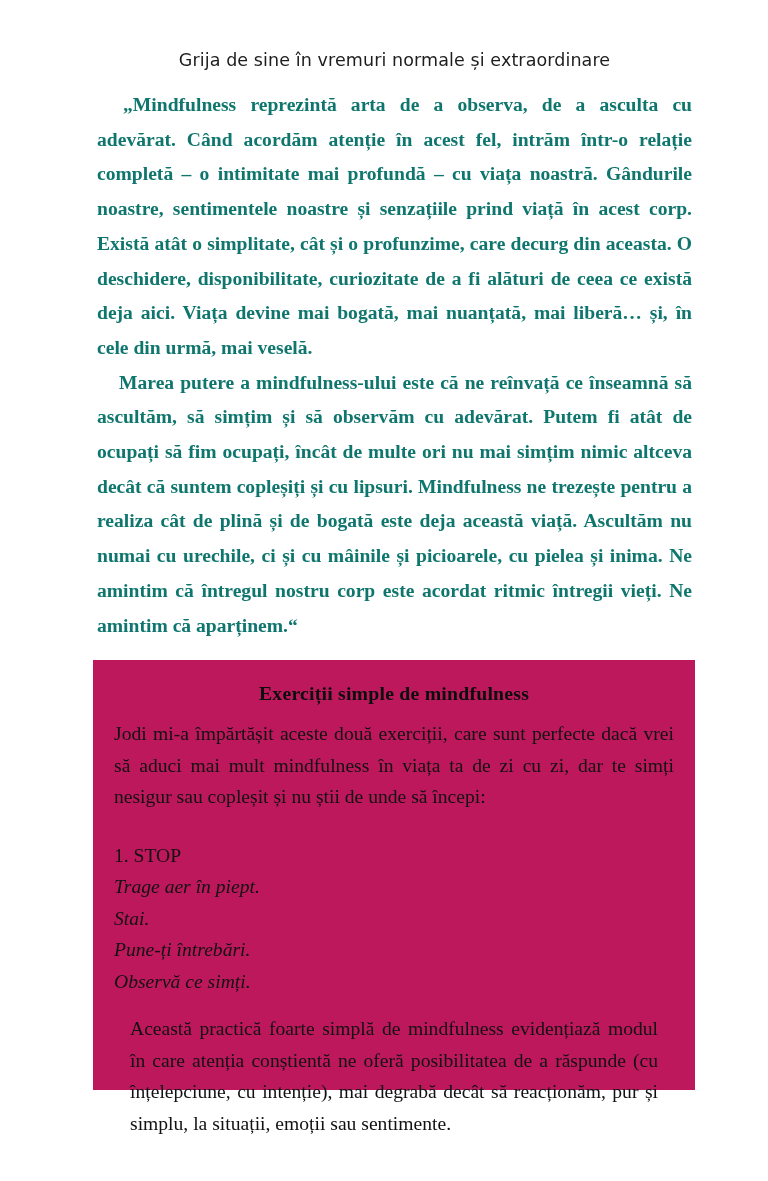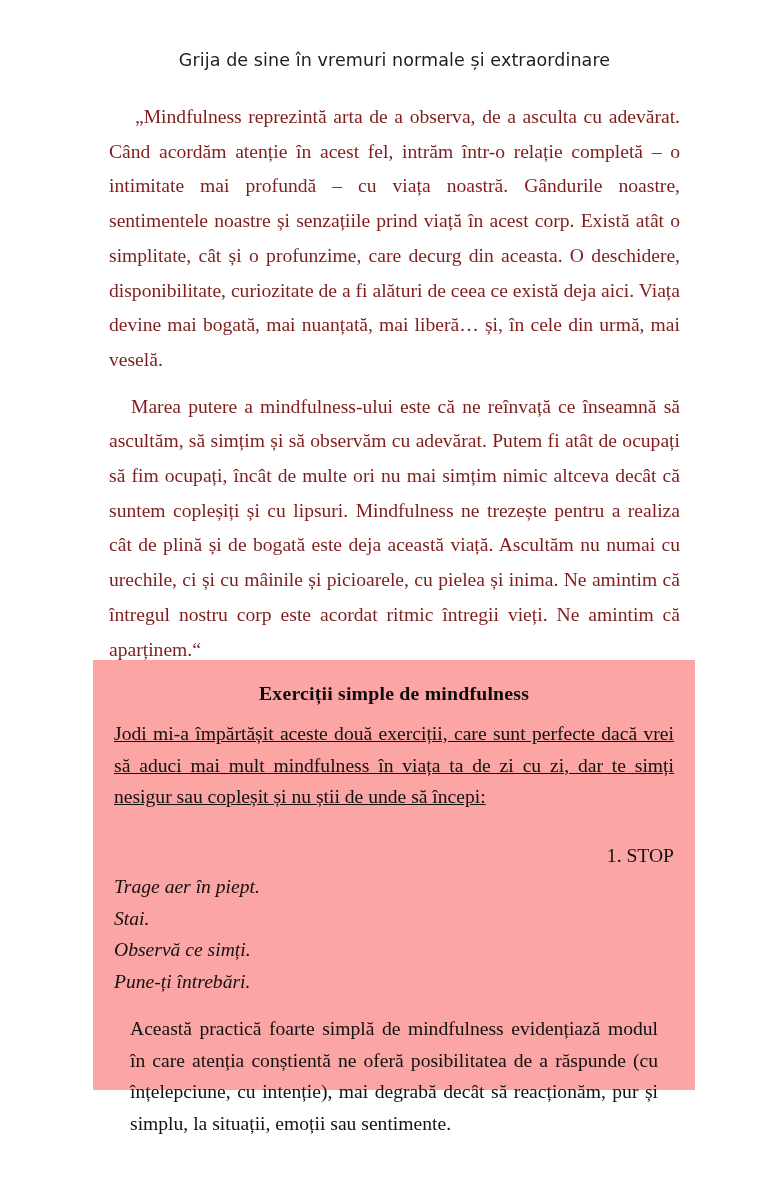--- a/index.html
+++ b/index.html
@@ -40,77 +40,76 @@
 
   
   .column {
     position: absolute;
     left: 97px;
     top: 88px;
     width: 595px;
   }
 
   p.body-par {
-    margin: 12px;
+    margin: 0;
     font-size: 19.6px;
     line-height: 34.7px;
     text-align: justify;
     text-justify: inter-word;
-    color: #7f1d1d;
+    color: #0f766e;
     hyphens: manual;
+    font-weight: bold;
   }
   p.body-par.first {
     text-indent: 26px;
   }
   p.body-par.second {
     text-indent: 22px;
     margin-top: 0px;
   }
 
   
   .exercise-box {
     position: absolute;
     left: 93px;
     top: 660px;
     width: 602px;
     height: 430px;
-    background: #fca5a5;
+    background: #be185d;
     box-sizing: border-box;
     padding: 18px 21px 10px 21px;
   }
 
   .exercise-title {
     margin: 0;
     font-size: 19.8px;
     font-weight: bold;
     text-align: center;
     line-height: 30px;
     color: #0d0d0d;
     letter-spacing: 0.2px;
   }
 
   .exercise-intro {
     margin: 10px 0 0 0;
     font-size: 19.6px;
     line-height: 31.5px;
     text-align: justify;
     color: #111111;
-    text-decoration: underline;
   }
 
   .exercise-gap {
     height: 27px;
   }
 
   .step-heading {
     margin: 0;
     font-size: 19.6px;
     line-height: 31.5px;
     color: #111111;
-    text-align: right;
   }
 
   .step-line {
     margin: 0;
     font-size: 19.6px;
     line-height: 31.5px;
     font-style: italic;
     color: #111111;
   }
 
@@ -150,20 +149,20 @@
     <p class="exercise-title">Exerciții simple de mindfulness</p>
 
     <p class="exercise-intro">Jodi mi-a împărtășit aceste două exerciții, care sunt perfecte dacă vrei să aduci mai mult mindfulness în viața ta de zi cu zi, dar te simți nesigur sau copleșit și nu știi de unde să începi:</p>
 
     <div class="exercise-gap"></div>
 
     <p class="step-heading">1. STOP</p>
 
     <p class="step-line">Trage aer în piept.</p>
     <p class="step-line">Stai.</p>
+    <p class="step-line">Pune-ți întrebări.</p>
     <p class="step-line">Observă ce simți.</p>
-    <p class="step-line">Pune-ți întrebări.</p>
 
     <p class="exercise-closing">Această practică foarte simplă de mindfulness evidențiază modul în care atenția conștientă ne oferă posibilitatea de a răspunde (cu înțelepciune, cu intenție), mai degrabă decât să reacționăm, pur și simplu, la situații, emoții sau sentimente.</p>
   </div>
 
 
 </div>
 
 </body></html>

